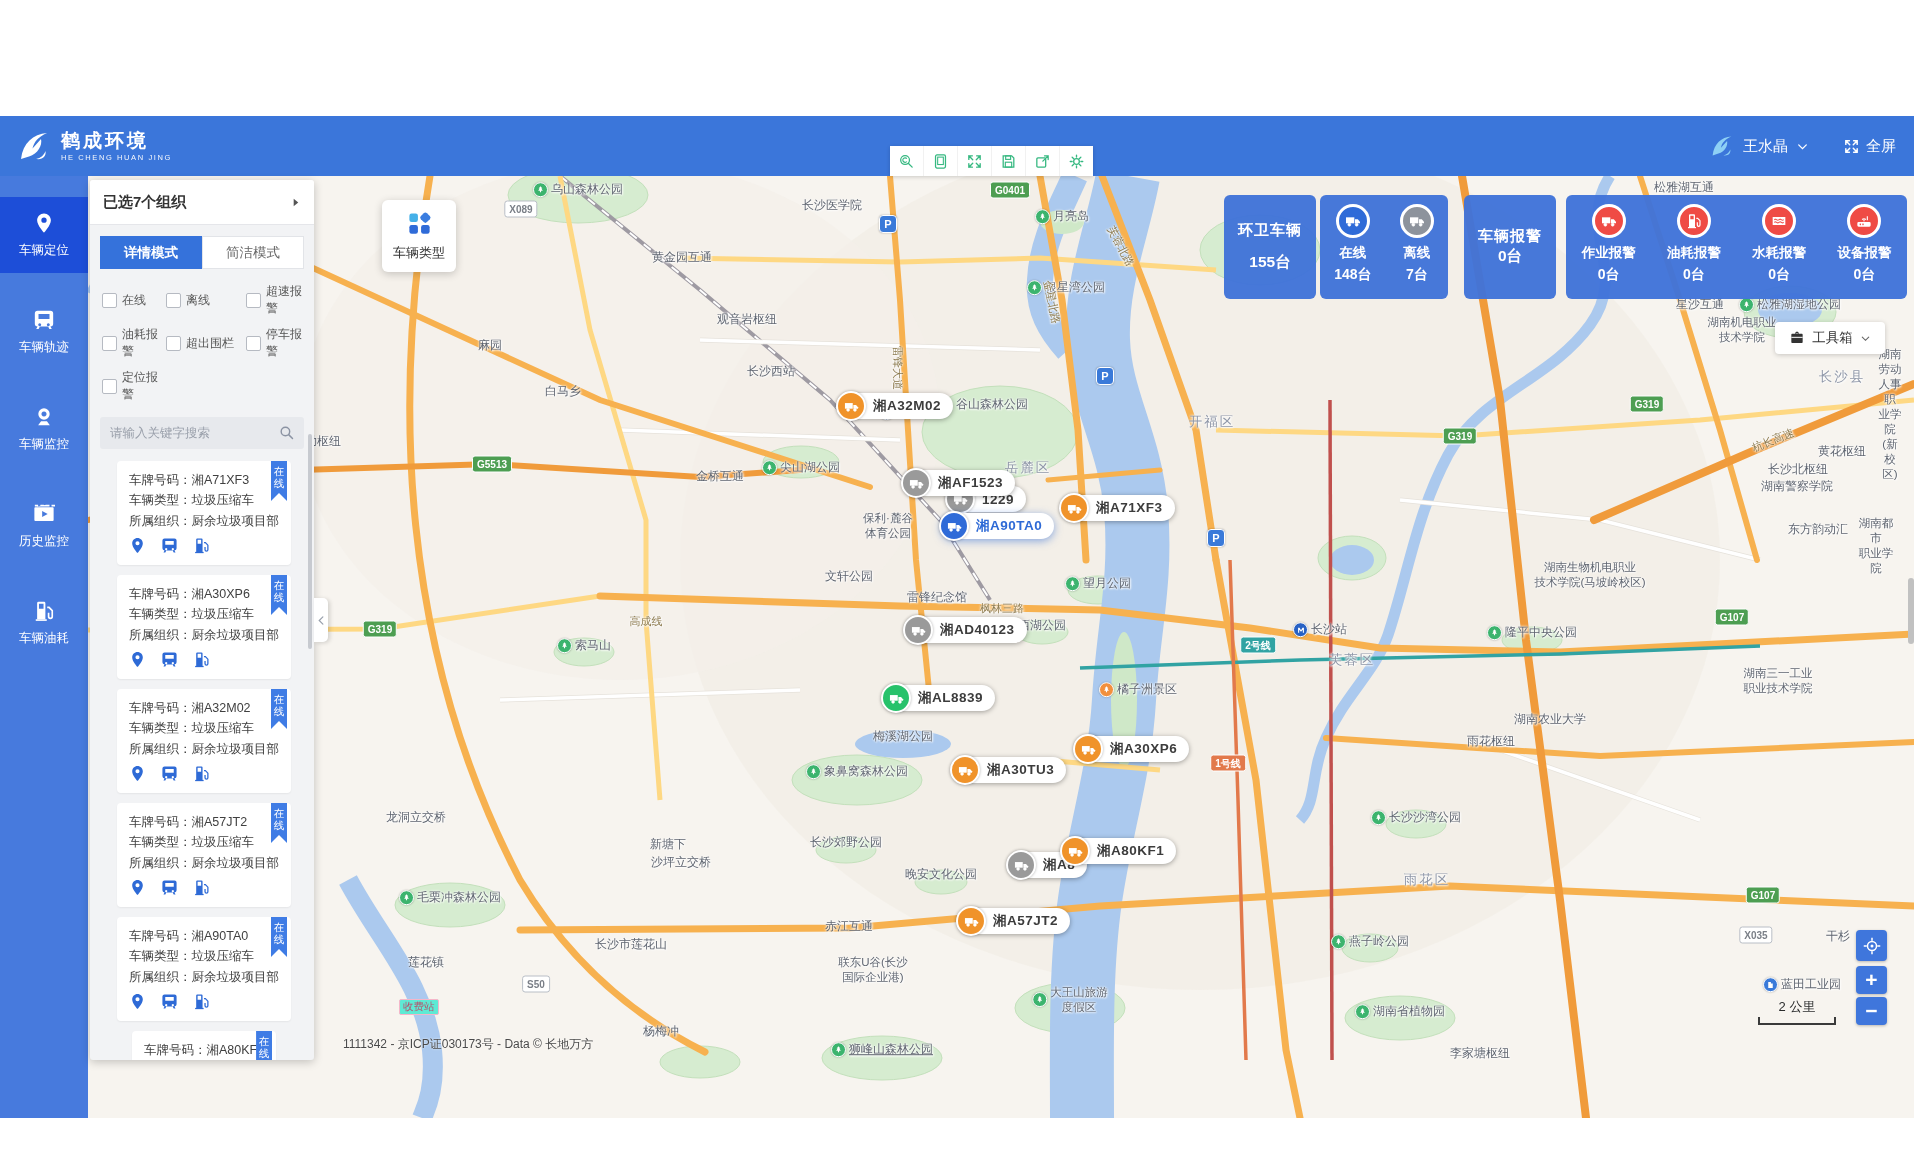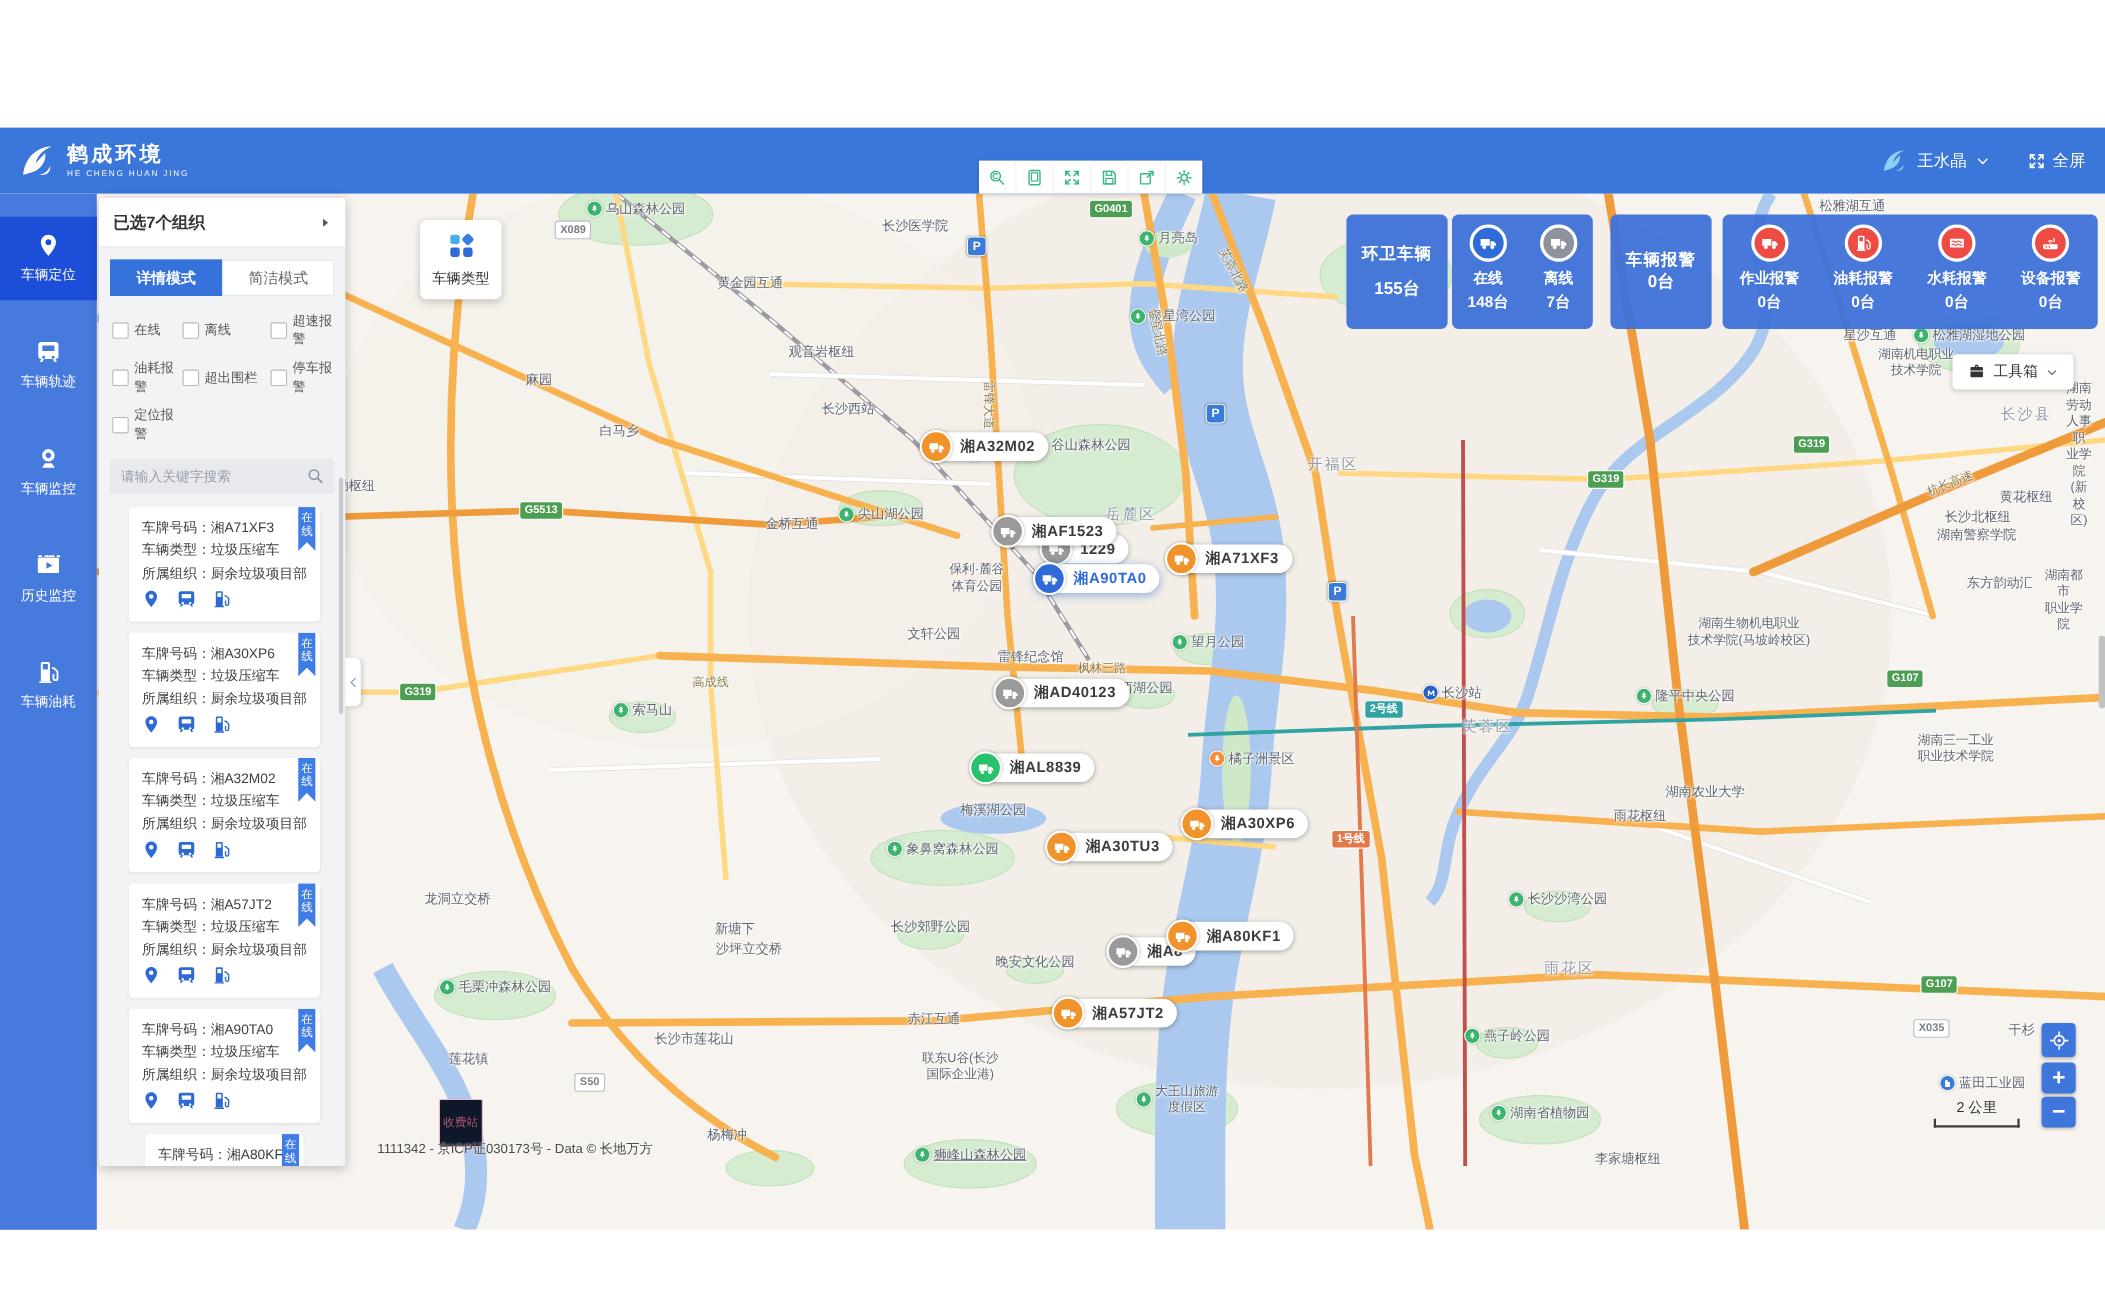--- a/index.html
+++ b/index.html
@@ -134,22 +134,22 @@
           align-items:center;justify-content:center;cursor:pointer;box-shadow:0 1px 3px rgba(0,0,0,.25);}
   #btn-locate{left:1856px;top:930px;height:31px;}
   #btn-zoomin{left:1856px;top:966px;height:28px;font-size:21px;font-weight:700;}
   #btn-zoomout{left:1856px;top:997px;height:28px;font-size:21px;font-weight:700;}
   #scalebar{position:absolute;left:1758px;top:998px;z-index:7;}
   #scalebar .s-txt{font-size:13px;color:#2b2b2b;text-align:center;text-shadow:0 0 2px #fff;}
   #scalebar .s-bar{width:74px;height:6px;border-left:2px solid #3a3a3a;border-right:2px solid #3a3a3a;
                    border-bottom:2px solid #3a3a3a;margin-top:1px;}
   #attribution{position:absolute;left:343px;top:1036px;font-size:12px;color:#4a4a4a;z-index:3;
                text-shadow:0 0 2px #fff;}
-  #toll{position:absolute;left:399px;top:999px;font-size:10.5px;background:#0f172a;color:#b4556f;
-        border:1px solid #f5b6c9;border-radius:2px;padding:14px 3px;z-index:2;}
+  #toll{position:absolute;left:399px;top:999px;font-size:10.5px;background:#5eead4;color:#b4556f;
+        border:1px solid #f5b6c9;border-radius:2px;padding:0 3px;z-index:2;}
   #page-thumb{position:absolute;right:0;top:578px;width:6px;height:66px;background:#c1c1c1;border-radius:3px;z-index:12;}
   .whitecap{position:absolute;left:0;width:100%;background:#fff;z-index:5;}
 </style>
 </head>
 <body>
 
 <svg width="0" height="0" style="position:absolute">
   <defs>
     <symbol id="i-truck" viewBox="0 0 24 24">
       <path fill="currentColor" d="M1.5 6.5h12.5v9H1.5z"></path>

